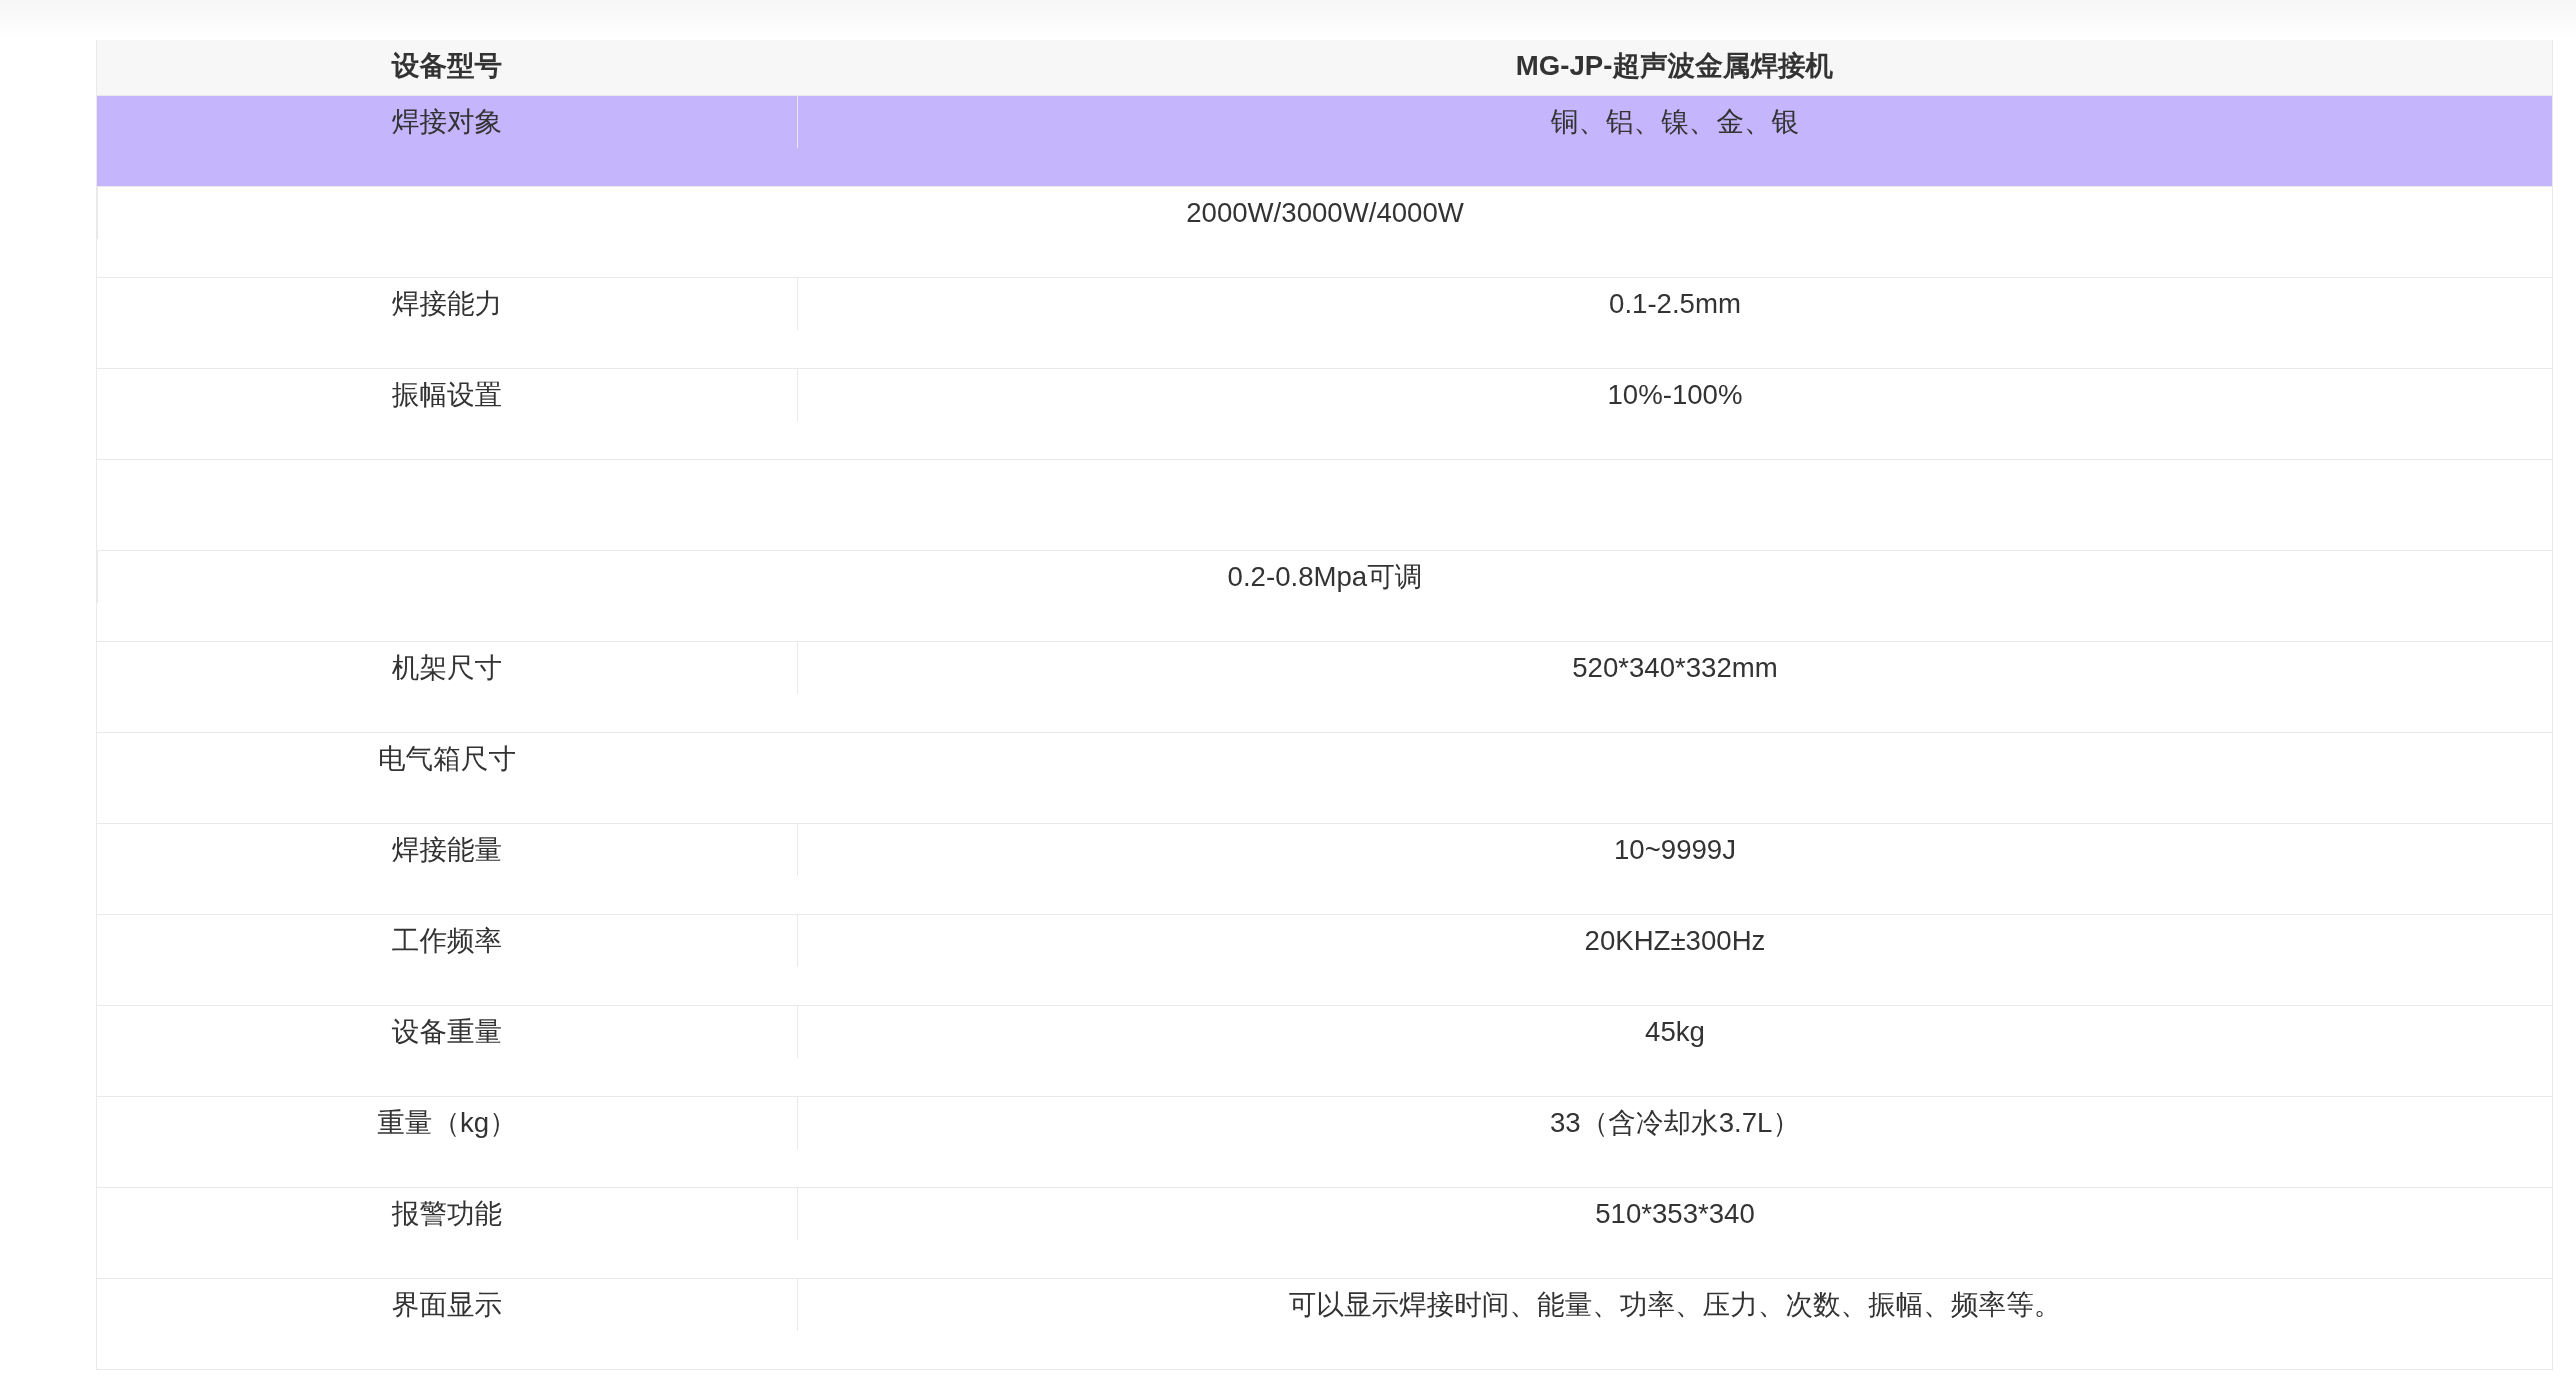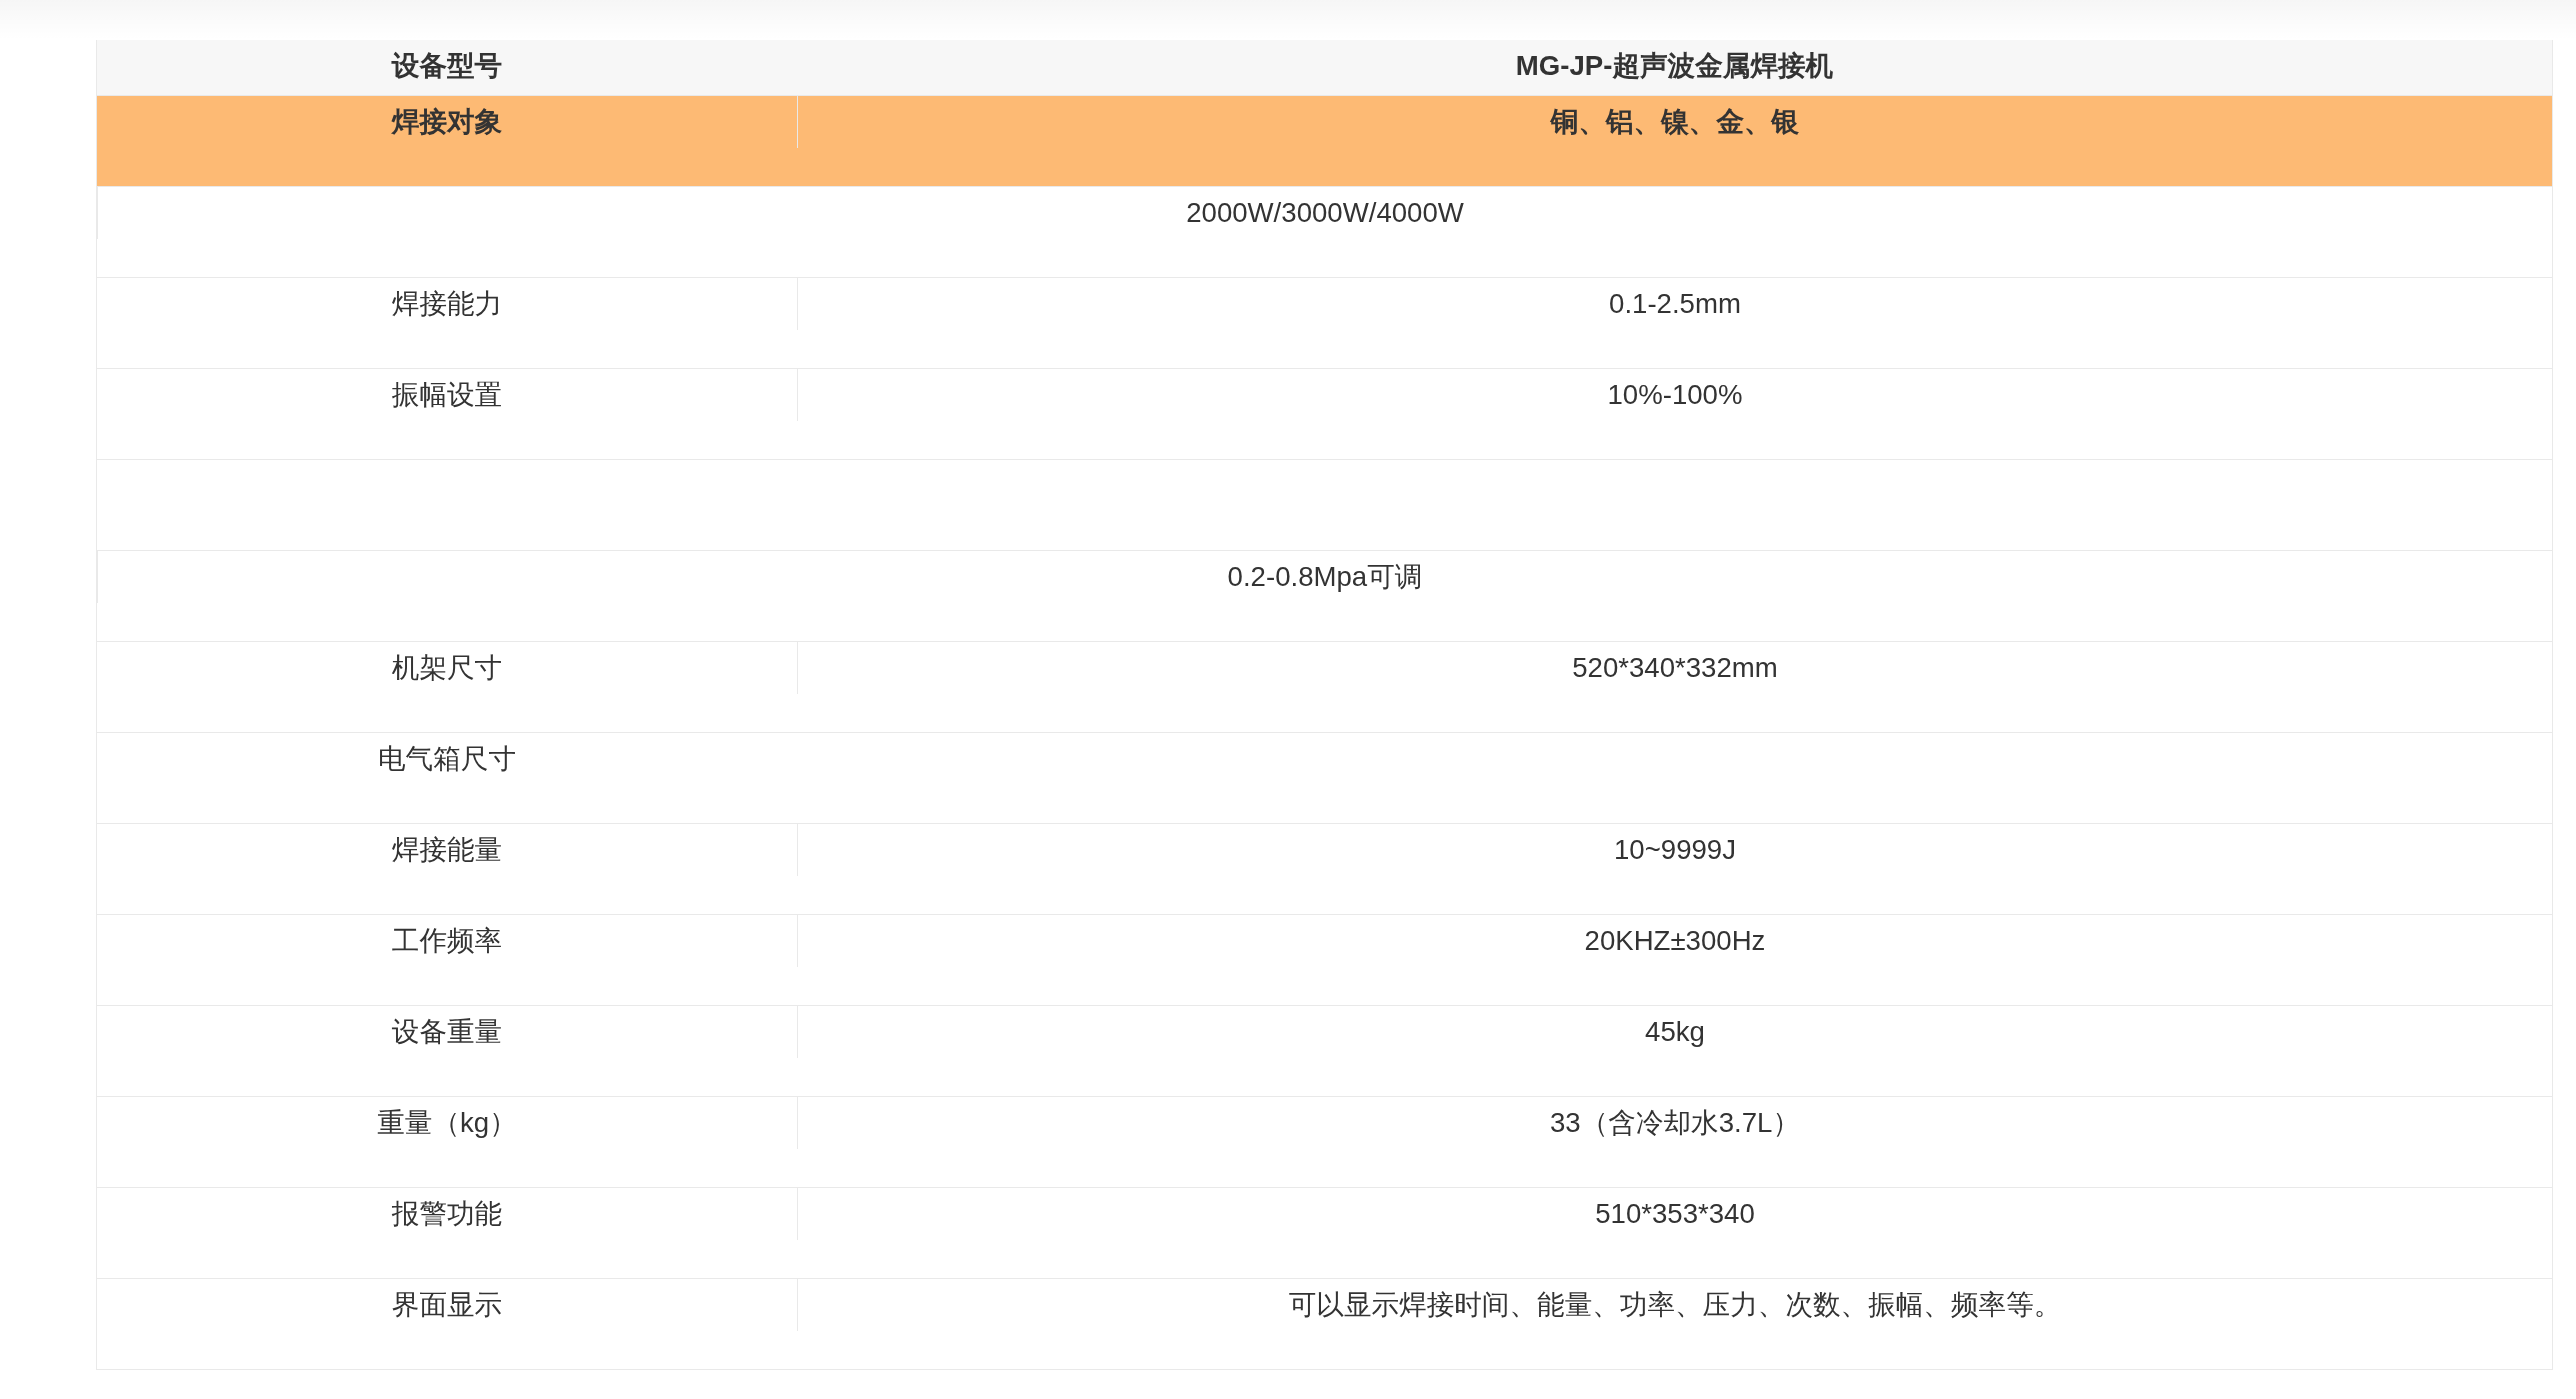--- a/index.html
+++ b/index.html
@@ -47,22 +47,22 @@
   .row + .row,
   .rows .row:first-child {
     border-top: 1.8px solid #e9e9e9;
   }
   .row.header-row {
     min-height: 55px;
     background: #f7f7f7;
     font-weight: bold;
   }
   .row.emphasis {
-    background: #fdba74;
-    font-weight: bold;
+    background: #c4b5fd;
+    font-weight: normal;
   }
   .cell {
     display: flex;
     align-items: center;
     justify-content: center;
     text-align: center;
     font-size: 27.6px;
     line-height: 1.35;
     box-sizing: border-box;
     padding: 7.4px 18.4px;

